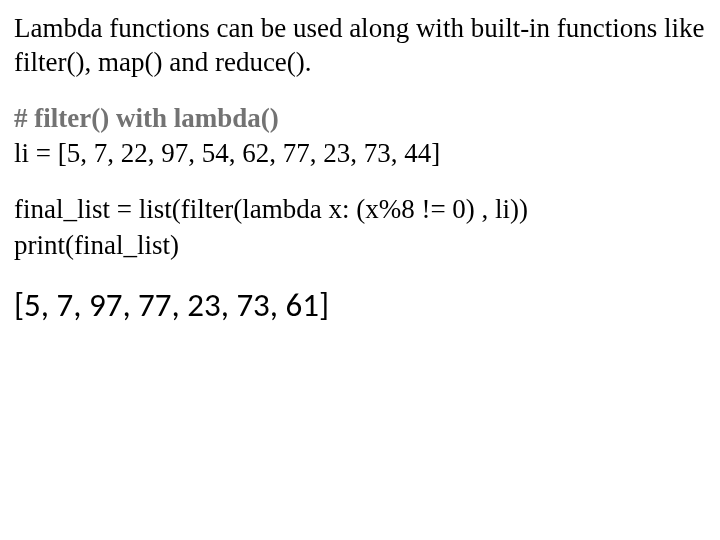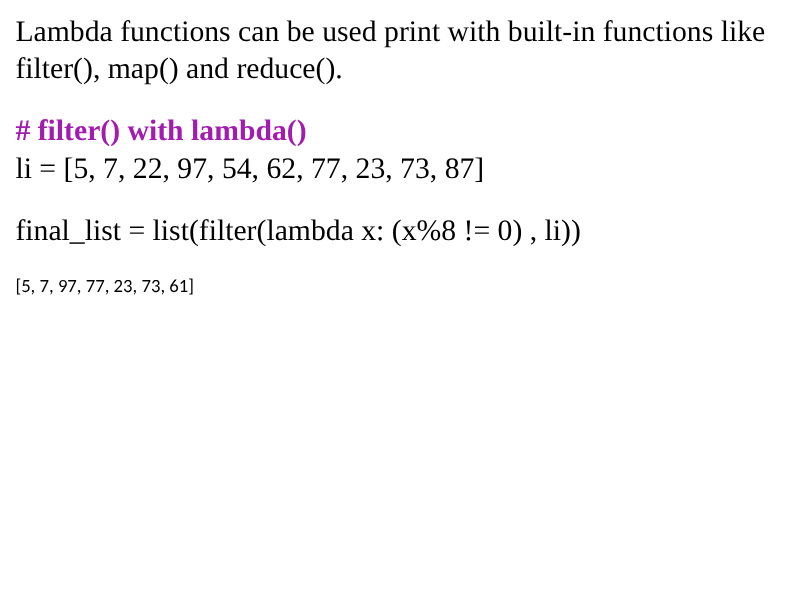--- a/index.html
+++ b/index.html
@@ -12,46 +12,47 @@
       background: #fff;
       width: 720px;
       height: 540px;
       box-sizing: border-box;
     }
     .intro {
       margin-bottom: 22px;
     }
     .code-heading {
       font-weight: bold;
-      color: #a21caf;
+      color: #737373;
       margin-bottom: 2px;
     }
     .code-line {
       margin-bottom: 2px;
     }
     .block {
       margin-bottom: 22px;
     }
     .output-label {
       margin-bottom: 2px;
     }
     .output-value {
       font-family: Calibri, Arial, sans-serif;
-      font-size: 17px;
+      font-size: 33px;
     }
   </style>
 </head>
 <body>
 
-<div class="intro">Lambda functions can be used print with built-in functions like filter(), map() and reduce().</div>
+<div class="intro">Lambda functions can be used along with built-in functions like filter(), map() and reduce().</div>
 
 <div class="block">
   <div class="code-heading"># filter() with lambda()</div>
-  <div class="code-line">li = [5, 7, 22, 97, 54, 62, 77, 23, 73, 87]</div>
+  <div class="code-line">li = [5, 7, 22, 97, 54, 62, 77, 23, 73, 44]</div>
 </div>
 
 <div class="block">
   <div class="code-line">final_list = list(filter(lambda x: (x%8 != 0) , li))</div>
+  <div class="code-line">print(final_list)</div>
 </div>
 
 <div>
   <div class="output-value">[5, 7, 97, 77, 23, 73, 61]</div>
 </div>
 
 </body></html>

